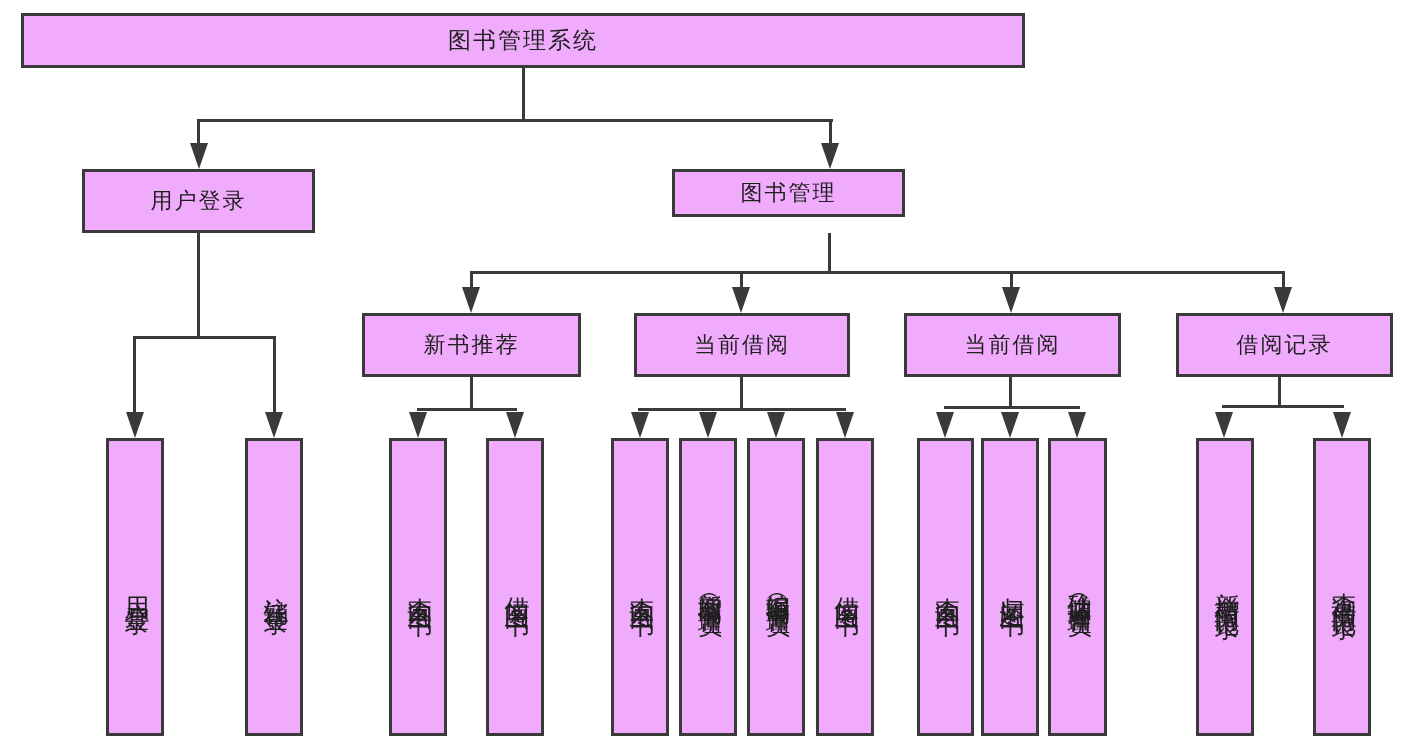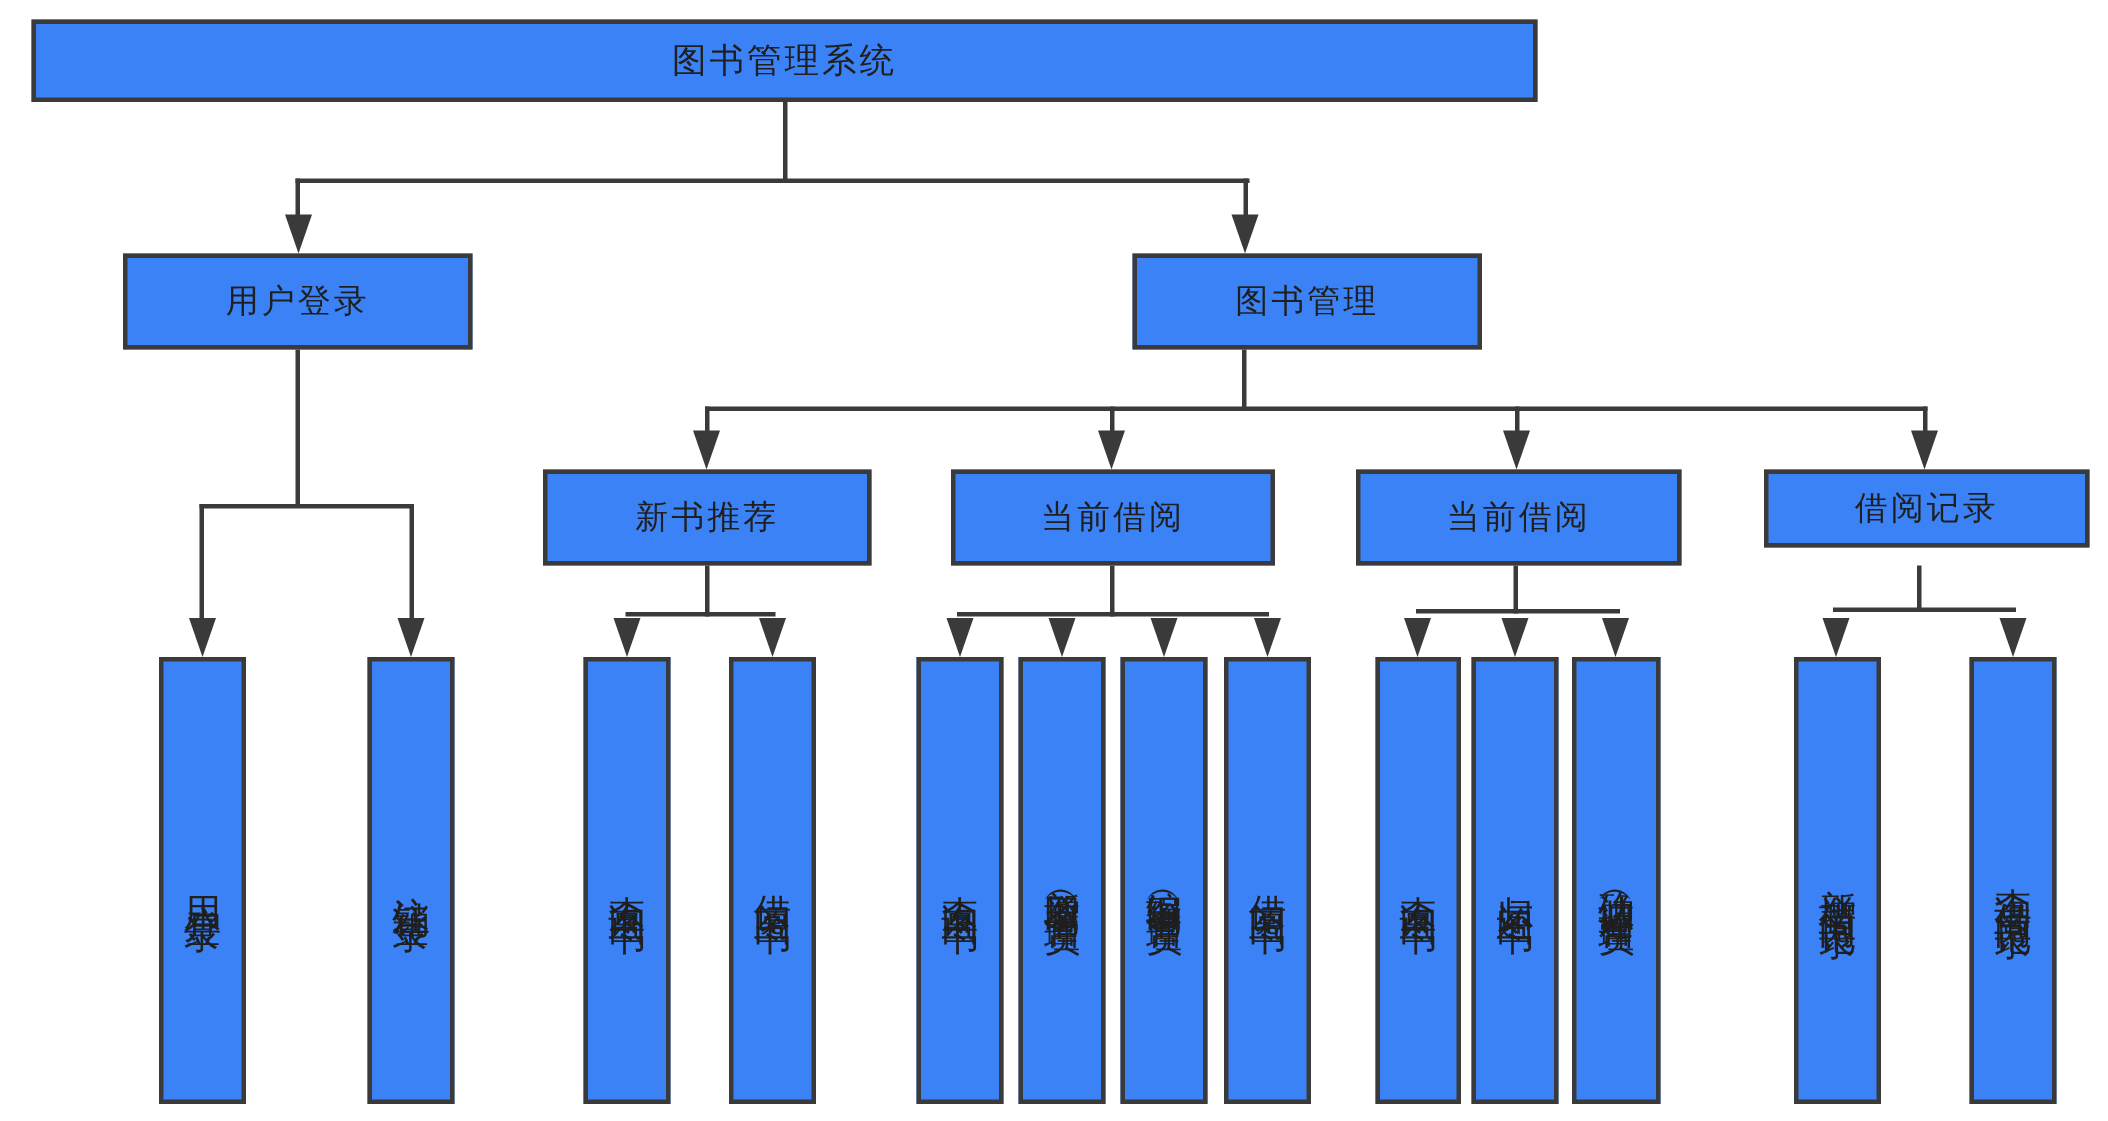--- a/index.html
+++ b/index.html
@@ -12,24 +12,25 @@
   body{
     width:1405px;height:747px;
     background:var(--background);
     font-family:"DejaVu Sans","Liberation Sans",sans-serif;
     overflow:hidden;
   }
   .canvas{position:relative;width:1405px;height:747px;background:var(--background);}
   .box{
     position:absolute;box-sizing:border-box;
     border:3px solid var(--line);
-    background:#3b82f6;
+    background:#f0abfc;
     display:flex;align-items:center;justify-content:center;
     color:var(--text);
     z-index:2;
+    font-family:Liberation Mono, monospace;
   }
   .hbox{font-size:22px;letter-spacing:2px;white-space:nowrap;}
   .hbox.root{font-size:23px;}
   .vbox{
     writing-mode:vertical-rl;
     text-orientation:mixed;
     font-size:25px;letter-spacing:5px;
     line-height:1;
   }
   .vbox.tight{font-size:24px;letter-spacing:3px;}
@@ -56,21 +57,21 @@
   <div class="box hbox root" style="left:21px;top:13px;width:1004px;height:55px">图书管理系统</div>
 
   <div class="vline" style="left:522px;top:68px;height:54px"></div>
   <div class="hline" style="left:197px;top:119px;width:636px"></div>
   <div class="vline" style="left:197px;top:119px;height:28px"></div>
   <div class="vline" style="left:829px;top:119px;height:28px"></div>
   <div class="arrow" style="left:190px;top:143px"></div>
   <div class="arrow" style="left:821px;top:143px"></div>
 
   <div class="box hbox" style="left:82px;top:169px;width:233px;height:64px">用户登录</div>
-  <div class="box hbox" style="left:755px;top:169px;width:233px;height:64px">图书管理</div>
+  <div class="box hbox" style="left:672px;top:169px;width:233px;height:48px">图书管理</div>
 
   <div class="vline" style="left:197px;top:233px;height:105px"></div>
   <div class="hline" style="left:133px;top:336px;width:143px"></div>
   <div class="vline" style="left:133px;top:336px;height:78px"></div>
   <div class="vline" style="left:273px;top:336px;height:78px"></div>
   <div class="arrow" style="left:126px;top:412px"></div>
   <div class="arrow" style="left:265px;top:412px"></div>
 
   <div class="vline" style="left:828px;top:233px;height:41px"></div>
   <div class="hline" style="left:470px;top:271px;width:815px"></div>
@@ -79,21 +80,21 @@
   <div class="vline" style="left:1010px;top:271px;height:20px"></div>
   <div class="vline" style="left:1282px;top:271px;height:20px"></div>
   <div class="arrow" style="left:462px;top:287px"></div>
   <div class="arrow" style="left:732px;top:287px"></div>
   <div class="arrow" style="left:1002px;top:287px"></div>
   <div class="arrow" style="left:1274px;top:287px"></div>
 
   <div class="box hbox" style="left:362px;top:313px;width:219px;height:64px">新书推荐</div>
   <div class="box hbox" style="left:634px;top:313px;width:216px;height:64px">当前借阅</div>
   <div class="box hbox" style="left:904px;top:313px;width:217px;height:64px">当前借阅</div>
-  <div class="box hbox" style="left:1176px;top:313px;width:217px;height:52px">借阅记录</div>
+  <div class="box hbox" style="left:1176px;top:313px;width:217px;height:64px">借阅记录</div>
 
   <div class="vline" style="left:470px;top:377px;height:34px"></div>
   <div class="hline" style="left:417px;top:408px;width:100px"></div>
   <div class="arrow" style="left:409px;top:412px"></div>
   <div class="arrow" style="left:506px;top:412px"></div>
 
   <div class="vline" style="left:740px;top:377px;height:34px"></div>
   <div class="hline" style="left:638px;top:408px;width:208px"></div>
   <div class="arrow" style="left:631px;top:412px"></div>
   <div class="arrow" style="left:699px;top:412px"></div>

